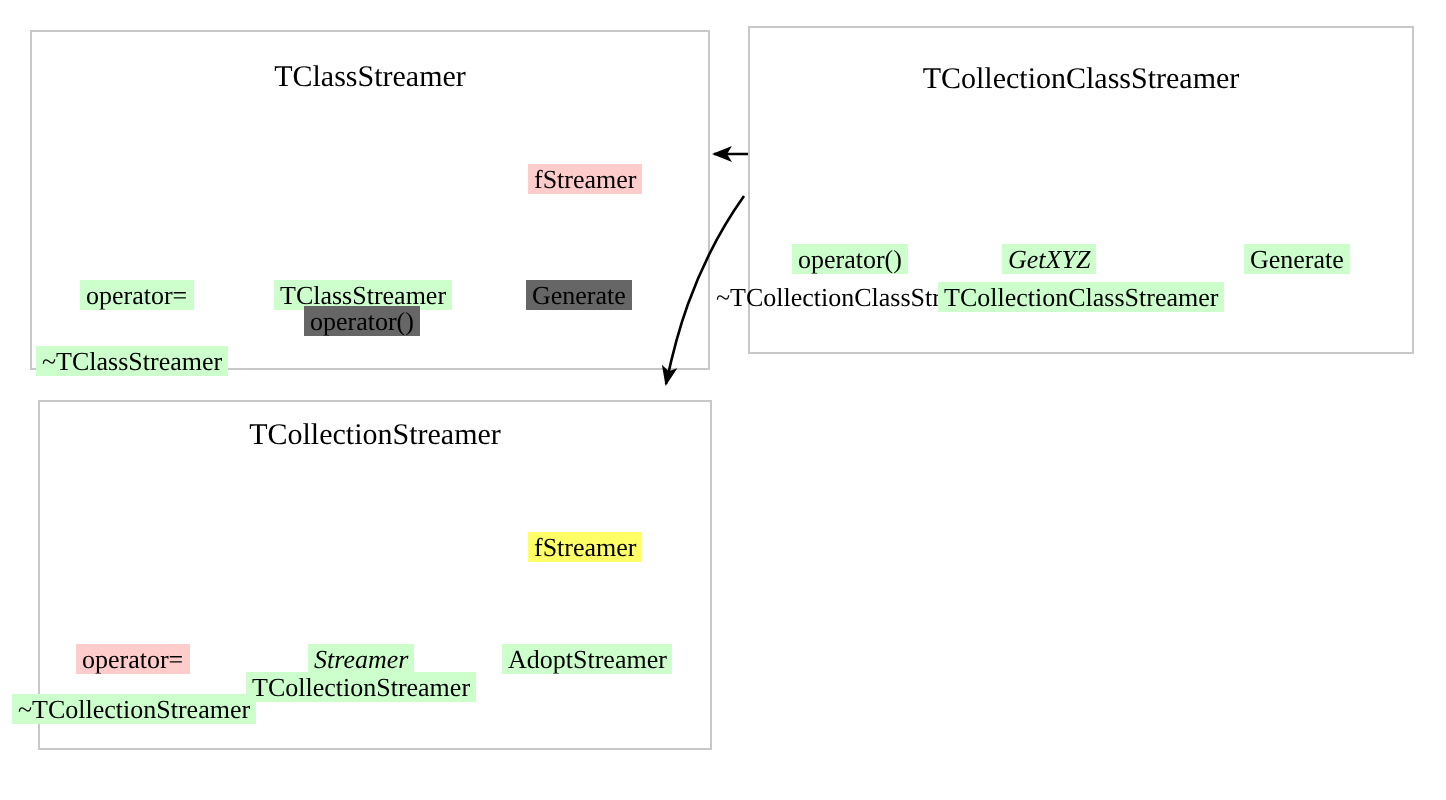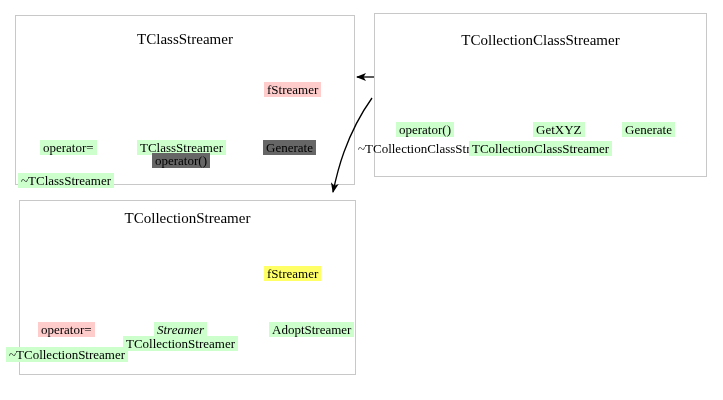--- a/index.html
+++ b/index.html
@@ -78,39 +78,39 @@
   <div class="class-box" style="left:374px; top:13px; width:333px; height:164px;">
     <div class="class-title" style="top:18px;">TCollectionClassStreamer</div>
   </div>
 
   <div class="lbl hl-green" style="left:396px; top:122px;">operator()</div>
 
   <div class="lbl hl-none" style="left:355px; top:141px;">~TCollectionClassStreamer</div>
 
   <div class="lbl hl-green" style="left:469px; top:141px;">TCollectionClassStreamer</div>
 
-  <div class="lbl hl-green" style="left:533px; top:122px;">GetXYZ</div>
+  <div class="lbl hl-green" style="left:501px; top:122px;font-style:italic;">GetXYZ</div>
 
   <div class="lbl hl-green" style="left:622px; top:122px;">Generate</div>
 
   <div class="class-box" style="left:19px; top:200px; width:337px; height:175px;">
     <div class="class-title" style="top:9px;">TCollectionStreamer</div>
   </div>
 
   <div class="lbl hl-yellow" style="left:264px; top:266px;">fStreamer</div>
 
   <div class="lbl hl-pink" style="left:38px; top:322px;">operator=</div>
 
   <div class="lbl hl-green" style="left:6px; top:336px;margin-top:11px;">~TCollectionStreamer</div>
 
   <div class="lbl hl-green" style="left:123px; top:336px;">TCollectionStreamer</div>
 
   <div class="lbl hl-green" style="left:154px; top:322px;font-style:italic;">Streamer</div>
 
-  <div class="lbl hl-green" style="left:269px; top:322px;">AdoptStreamer</div>
+  <div class="lbl hl-green" style="left:251px; top:322px;">AdoptStreamer</div>
 
 
   <svg class="edges" viewBox="0 0 723 400">
     <defs>
       <marker id="ah" markerWidth="10" markerHeight="8" refX="9" refY="4" orient="auto" markerUnits="userSpaceOnUse">
         <path d="M0,0 L10,4 L0,8 L2.5,4 Z" fill="#000000"></path>
       </marker>
     </defs>
 
     <g>

